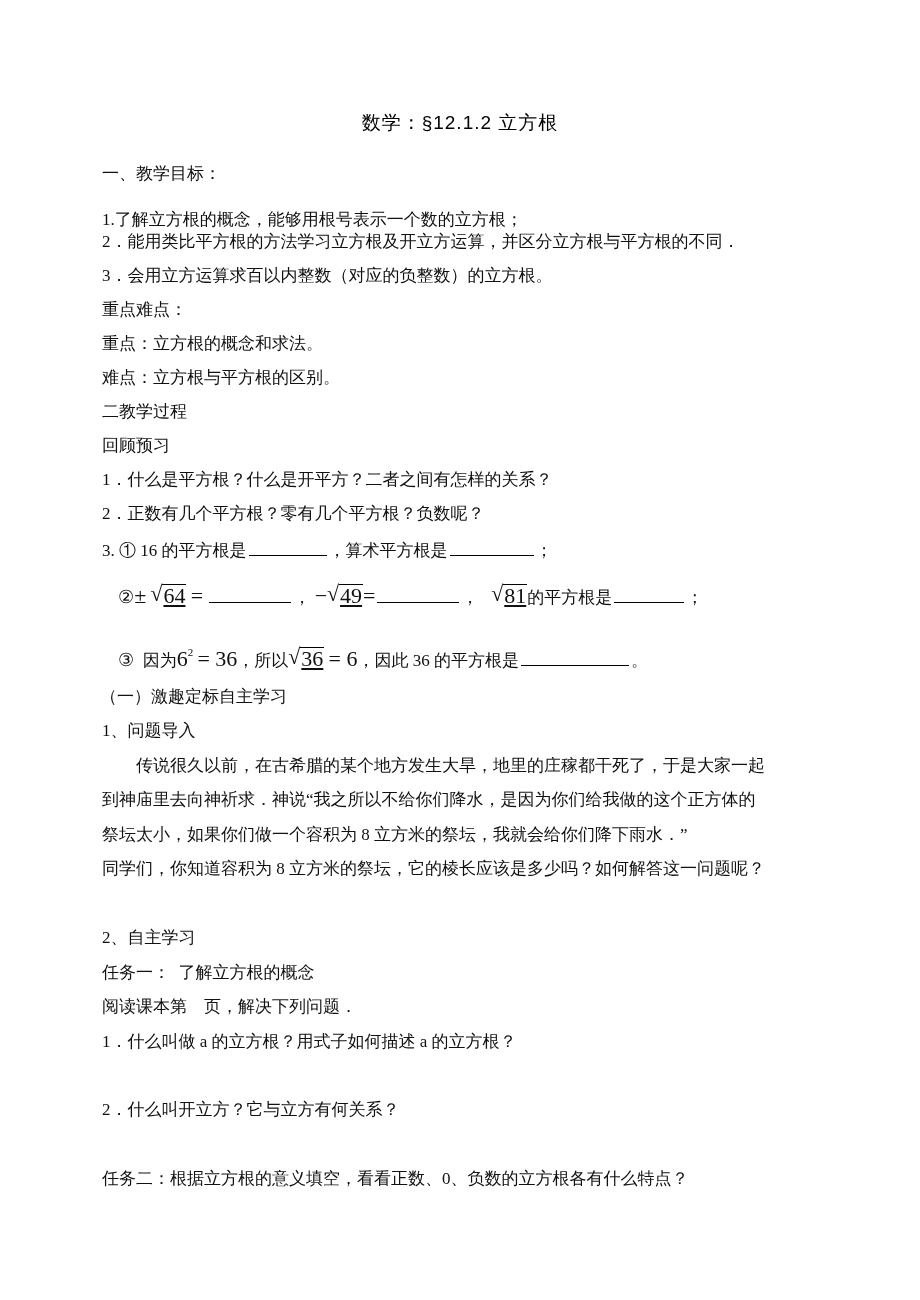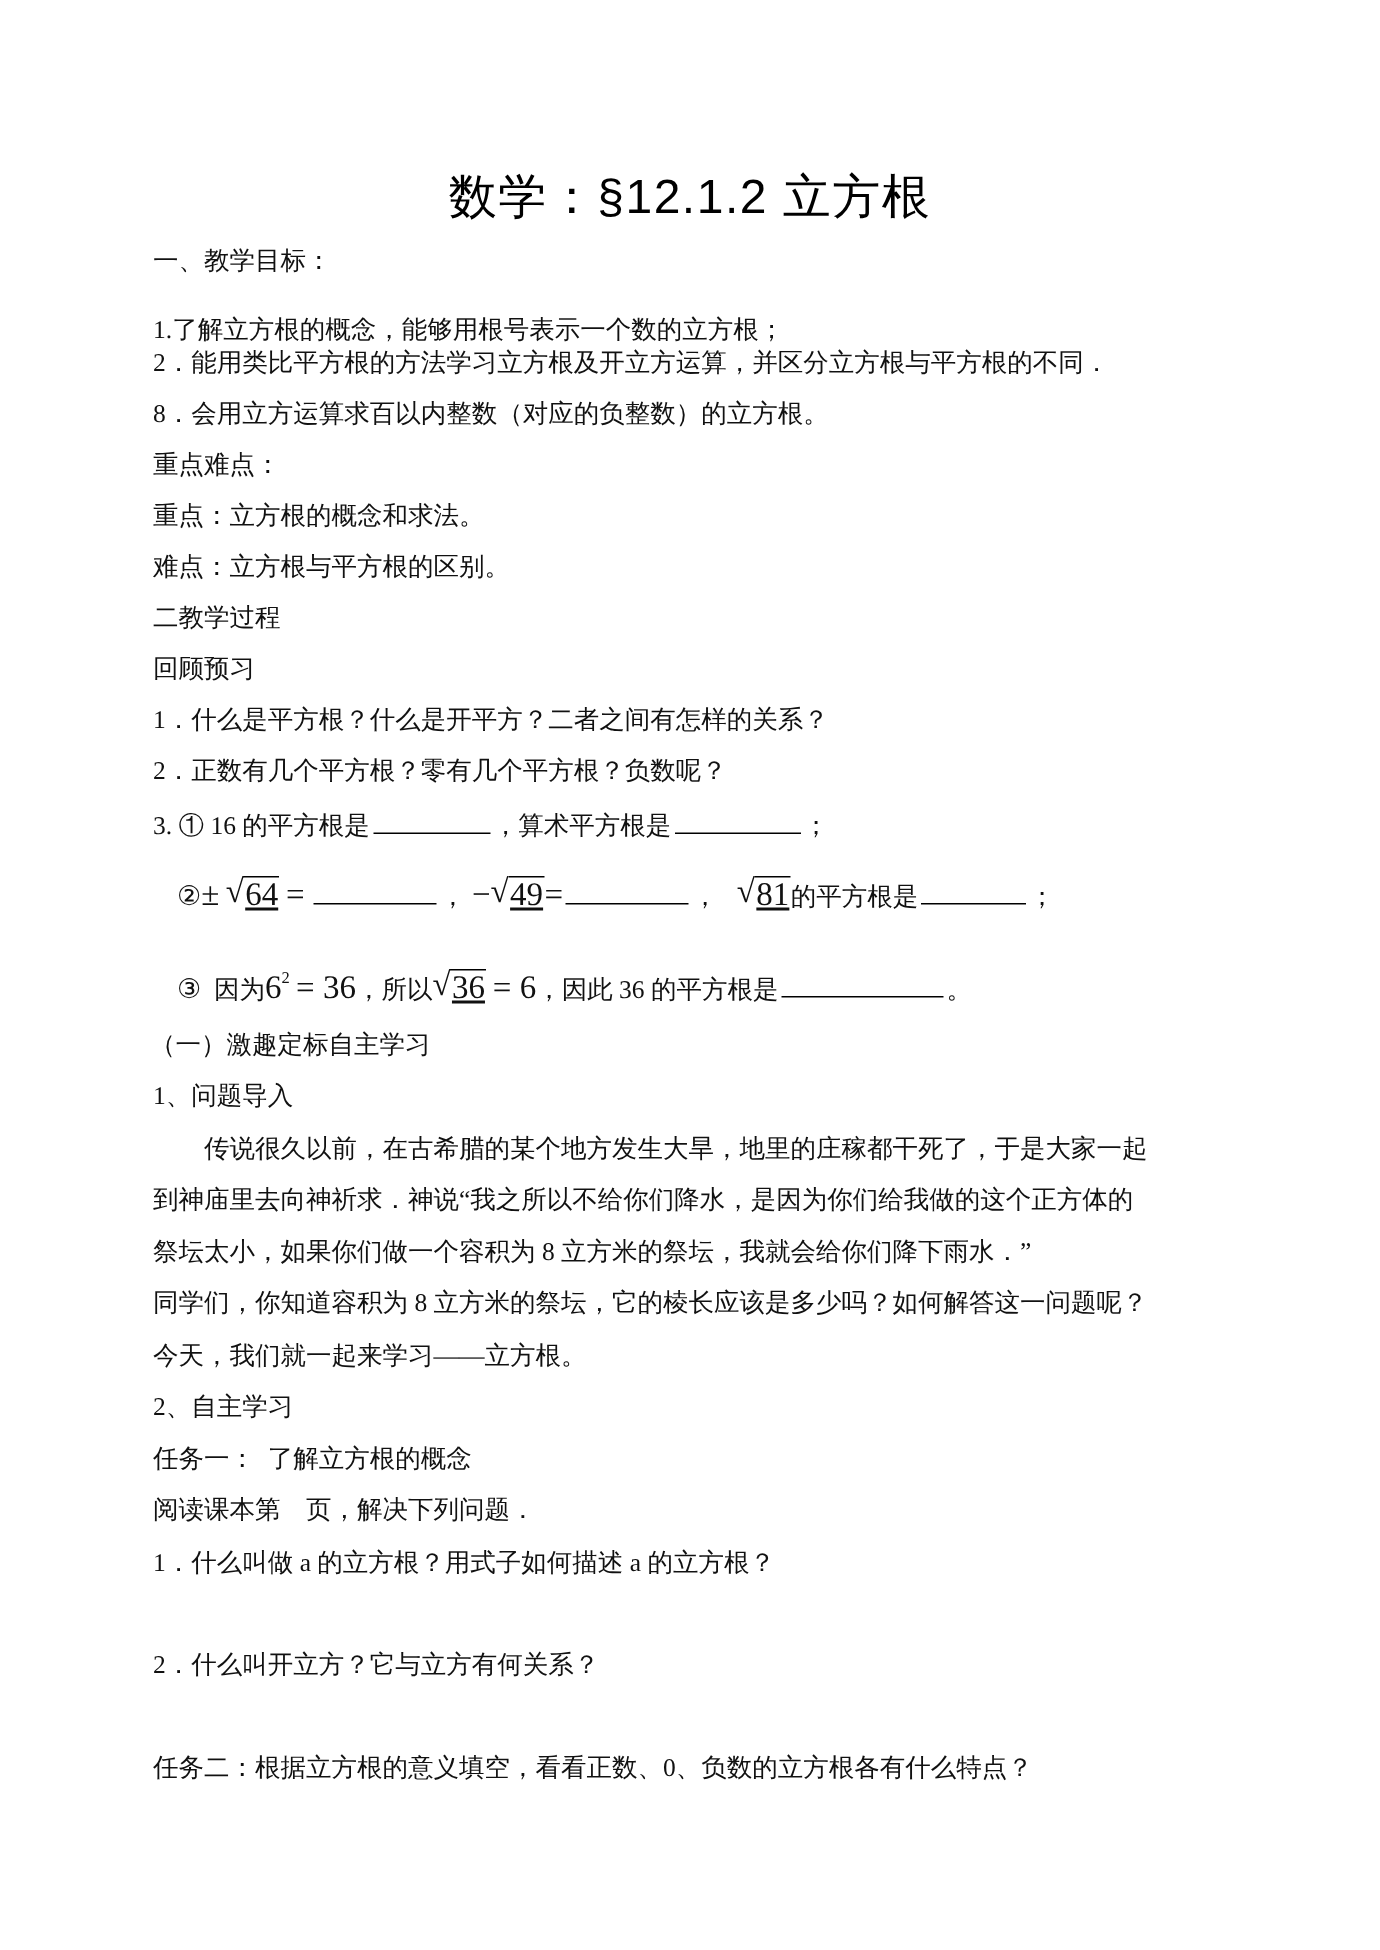--- a/index.html
+++ b/index.html
@@ -1,20 +1,20 @@
 <!DOCTYPE html>
 <html><head>
 <meta charset="utf-8">
 <style>
   html, body { margin:0; padding:0; background:#ffffff; }
   body { width:920px; height:1300px; position:relative; overflow:hidden;
          font-family:"Liberation Serif","DejaVu Serif",serif; color:#111; }
   .page { position:absolute; left:0; top:0; width:920px; height:1300px; }
   .title { position:absolute; left:0; width:920px; top:110px; text-align:center;
-           font-family:"Liberation Sans","DejaVu Sans",sans-serif; font-size:32px;
+           font-family:"Liberation Sans","DejaVu Sans",sans-serif; font-size:19px;
            letter-spacing:1px; color:#000; }
   .line { position:absolute; left:102px; font-size:17px; white-space:nowrap; line-height:24px; }
   .indent { left:136px; }
   .blank { display:inline-block; border-bottom:1.2px solid #000; height:18px; vertical-align:baseline; margin:0 2px; }
   .math { font-family:"Liberation Serif","DejaVu Serif",serif; font-size:22px; }
   .sqrt { display:inline-block; position:relative; padding-left:12px; }
   .sqrt .rad { position:absolute; left:0; top:-2px; font-size:22px; }
   .sqrt .radicand { border-top:1.4px solid #000; padding:0 1px; display:inline-block; line-height:22px;text-decoration:underline; }
   sup { font-size:11px; vertical-align:10px; }
   .circ { font-size:18px; }
@@ -22,21 +22,21 @@
 </head>
 <body>
 
 <div class="page">
 
   <div class="title">数学：§12.1.2 立方根</div>
 
   <div class="line" style="top:162px">一、教学目标：</div>
   <div class="line" style="top:208px">1.了解立方根的概念，能够用根号表示一个数的立方根；</div>
   <div class="line" style="top:230px">2．能用类比平方根的方法学习立方根及开立方运算，并区分立方根与平方根的不同．</div>
-  <div class="line" style="top:264px">8．会用立方运算求百以内整数（对应的负整数）的立方根。</div>
+  <div class="line" style="top:264px">3．会用立方运算求百以内整数（对应的负整数）的立方根。</div>
 
   <div class="line" style="top:298px">重点难点：</div>
   <div class="line" style="top:332px">重点：立方根的概念和求法。</div>
   <div class="line" style="top:366px">难点：立方根与平方根的区别。</div>
 
   <div class="line" style="top:400px">二教学过程</div>
   <div class="line" style="top:434px">回顾预习</div>
   <div class="line" style="top:468px">1．什么是平方根？什么是开平方？二者之间有怎样的关系？</div>
   <div class="line" style="top:502px">2．正数有几个平方根？零有几个平方根？负数呢？</div>
 
@@ -59,21 +59,20 @@
     <span class="math">= 36</span><span>，所以</span><span class="sqrt math"><span class="rad">√</span><span class="radicand">36</span></span>
     <span class="math">= 6</span><span>，因此 36 的平方根是</span><span class="blank" style="width:108px"></span><span>。</span>
   </div>
 
   <div class="line" style="top:685px; left:100px">（一）激趣定标自主学习</div>
   <div class="line" style="top:719px">1、问题导入</div>
   <div class="line" style="top:788px">到神庙里去向神祈求．神说“我之所以不给你们降水，是因为你们给我做的这个正方体的</div>
   <div class="line indent" style="top:754px">传说很久以前，在古希腊的某个地方发生大旱，地里的庄稼都干死了，于是大家一起</div>
   <div class="line" style="top:823px">祭坛太小，如果你们做一个容积为 8 立方米的祭坛，我就会给你们降下雨水．”</div>
   <div class="line" style="top:857px">同学们，你知道容积为 8 立方米的祭坛，它的棱长应该是多少吗？如何解答这一问题呢？</div>
-  <div class="line" style="top:892px">今天，我们就一起来学习——立方根。</div>
 
   <div class="line" style="top:926px">2、自主学习</div>
   <div class="line" style="top:961px; white-space:pre">任务一：  了解立方根的概念</div>
   <div class="line" style="top:995px; white-space:pre">阅读课本第    页，解决下列问题．</div>
   <div class="line" style="top:1030px">1．什么叫做 a 的立方根？用式子如何描述 a 的立方根？</div>
   <div class="line" style="top:1098px">2．什么叫开立方？它与立方有何关系？</div>
   <div class="line" style="top:1167px">任务二：根据立方根的意义填空，看看正数、0、负数的立方根各有什么特点？</div>
 
 </div>
 

